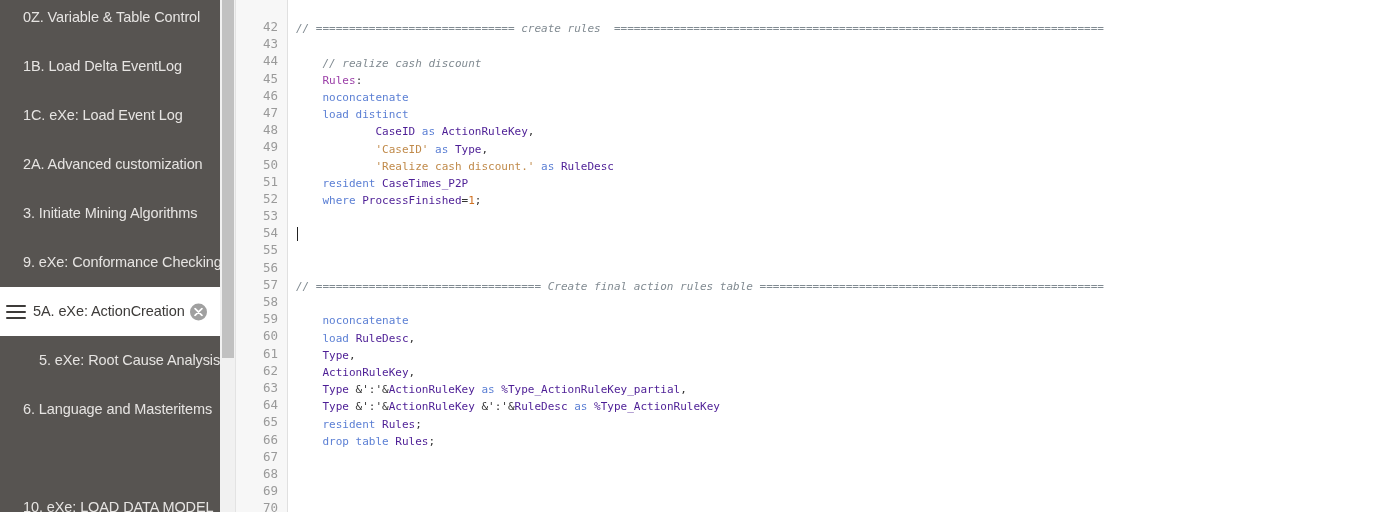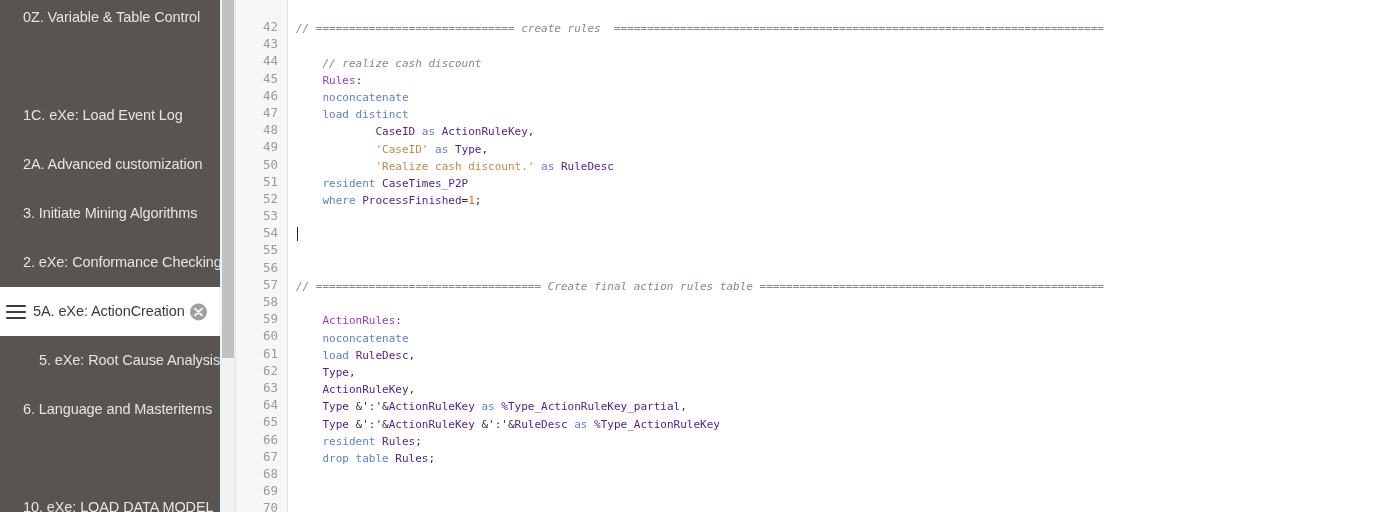--- a/index.html
+++ b/index.html
@@ -167,31 +167,34 @@
 </style>
 </head>
 <body>
 
 <div id="app">
 
   <div id="sidebar">
       <div class="side-item" style="top: -7px;">
         <span class="side-label">0Z. Variable &amp; Table Control</span>
       </div>
+      <div class="side-item" style="top: 42px;">
+        <span class="side-label">1B. Load Delta EventLog</span>
+      </div>
       <div class="side-item" style="top: 91px;">
         <span class="side-label">1C. eXe: Load Event Log</span>
       </div>
       <div class="side-item" style="top: 140px;">
         <span class="side-label">2A. Advanced customization</span>
       </div>
       <div class="side-item" style="top: 189px;">
         <span class="side-label">3. Initiate Mining Algorithms</span>
       </div>
       <div class="side-item" style="top: 238px;">
-        <span class="side-label">2. eXe: Conformance Checking</span>
+        <span class="side-label">9. eXe: Conformance Checking</span>
       </div>
       <div class="side-item active" style="top: 287px;">
         <span class="drag-handle">
           <i></i>
           <i></i>
           <i></i>
         </span>
         <span class="side-label" style="padding-left: 33px;">5A. eXe: ActionCreation</span>
         <span class="close-btn">
           <svg width="9" height="9" viewBox="0 0 10 10">
@@ -259,21 +262,20 @@
         <div class="cl"><span class="pun">            </span><span class="str">'CaseID'</span><span class="pun"> </span><span class="as">as</span><span class="pun"> </span><span class="fld">Type</span><span class="pun">,</span></div>
         <div class="cl"><span class="pun">            </span><span class="str">'Realize cash discount.'</span><span class="pun"> </span><span class="as">as</span><span class="pun"> </span><span class="fld">RuleDesc</span></div>
         <div class="cl"><span class="pun">    </span><span class="kw">resident</span><span class="pun"> </span><span class="fld">CaseTimes_P2P</span></div>
         <div class="cl"><span class="pun">    </span><span class="kw">where</span><span class="pun"> </span><span class="fld">ProcessFinished</span><span class="pun">=</span><span class="num">1</span><span class="pun">;</span></div>
         <div class="cl"></div>
         <div class="cl"><span class="caret"></span></div>
         <div class="cl"></div>
         <div class="cl"></div>
         <div class="cl"><span class="cm">// ================================== Create final action rules table ====================================================</span></div>
         <div class="cl"></div>
-        <div class="cl"><span class="pun">    </span><span class="tbl">ActionRules</span><span class="pun">:</span></div>
         <div class="cl"><span class="pun">    </span><span class="kw">noconcatenate</span></div>
         <div class="cl"><span class="pun">    </span><span class="kw">load</span><span class="pun"> </span><span class="fld">RuleDesc</span><span class="pun">,</span></div>
         <div class="cl"><span class="pun">    </span><span class="fld">Type</span><span class="pun">,</span></div>
         <div class="cl"><span class="pun">    </span><span class="fld">ActionRuleKey</span><span class="pun">,</span></div>
         <div class="cl"><span class="pun">    </span><span class="fld">Type</span><span class="pun"> &amp;':'&amp;</span><span class="fld">ActionRuleKey</span><span class="pun"> </span><span class="as">as</span><span class="pun"> </span><span class="fld">%Type_ActionRuleKey_partial</span><span class="pun">,</span></div>
         <div class="cl"><span class="pun">    </span><span class="fld">Type</span><span class="pun"> &amp;':'&amp;</span><span class="fld">ActionRuleKey</span><span class="pun"> &amp;':'&amp;</span><span class="fld">RuleDesc</span><span class="pun"> </span><span class="as">as</span><span class="pun"> </span><span class="fld">%Type_ActionRuleKey</span></div>
         <div class="cl"><span class="pun">    </span><span class="kw">resident</span><span class="pun"> </span><span class="fld">Rules</span><span class="pun">;</span></div>
         <div class="cl"><span class="pun">    </span><span class="kw">drop table</span><span class="pun"> </span><span class="fld">Rules</span><span class="pun">;</span></div>
         <div class="cl"></div>
         <div class="cl"></div>

